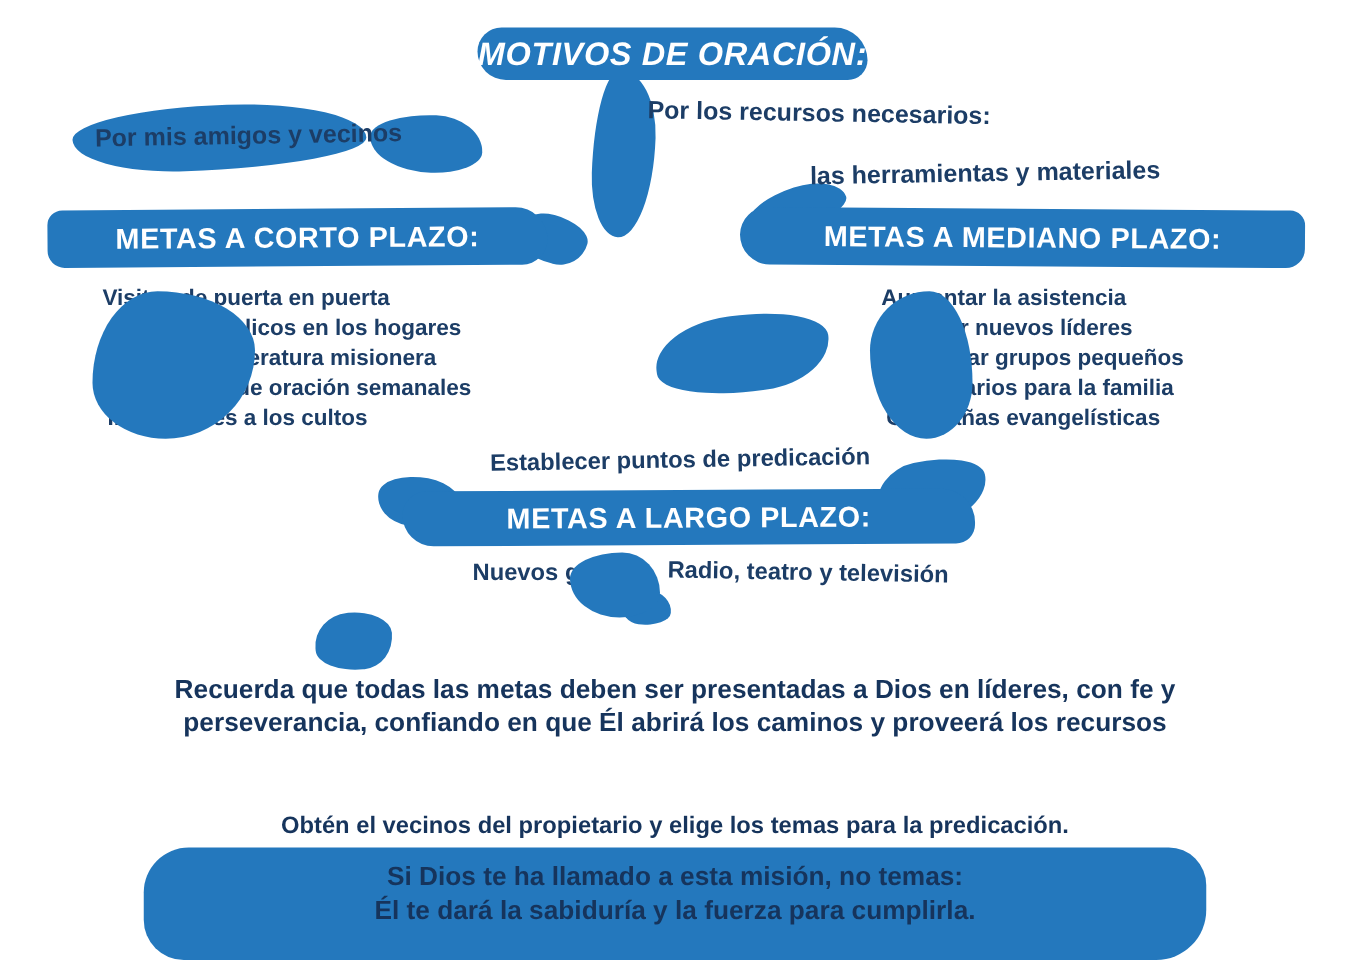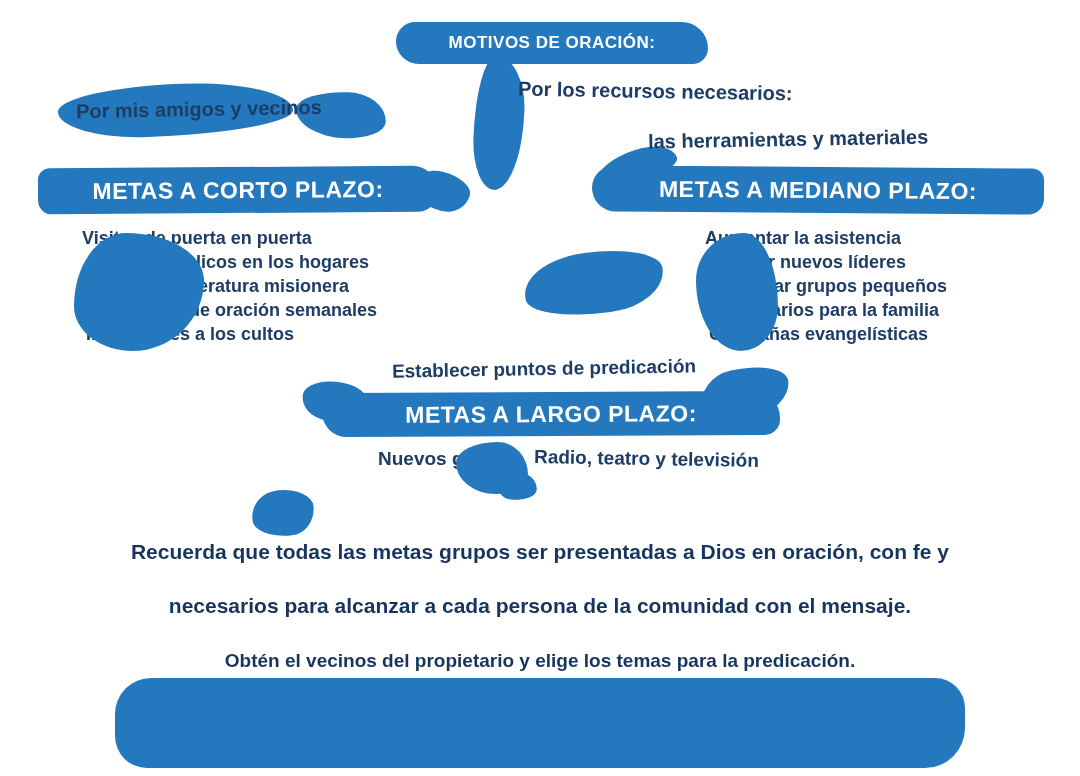--- a/index.html
+++ b/index.html
@@ -37,21 +37,21 @@
   .footer-text {
     position:absolute; left:115px; top:688px; width:850px; text-align:center;
     color:#16345c; font-weight:bold; font-size:21px; line-height:27px; z-index:2;
   }
 </style>
 </head>
 <body>
 
 <div class="canvas">
 
-  <div class="banner" style="left:396px; top:22px; width:312px; height:42px; font-size:17px; border-radius:22px 30px 18px 26px;">
+  <div class="banner" style="left:382px; top:22px; width:312px; height:42px; font-size:26px; border-radius:22px 30px 18px 26px;font-style:italic;">
     <span>MOTIVOS DE ORACIÓN:</span>
   </div>
   <div class="blob r2" style="left:474px; top:56px; width:50px; height:134px; transform:rotate(2deg);"></div>
 
   <div class="blob r1" style="left:58px; top:84px; width:235px; height:52px; transform:rotate(-2deg);"></div>
   <div class="blob r3" style="left:296px; top:92px; width:90px; height:46px; transform:rotate(2deg);"></div>
   <div class="txt" style="left:76px; top:98px; font-size:20px; transform:rotate(-1deg);">Por mis amigos y vecinos</div>
   <div class="txt" style="left:518px; top:80px; font-size:20px; transform:rotate(1deg);">Por los recursos necesarios:</div>
   <div class="txt" style="left:648px; top:128px; font-size:20px; transform:rotate(-1deg);">las herramientas y materiales</div>
 
@@ -92,19 +92,23 @@
   <div class="banner" style="left:322px; top:392px; width:458px; height:44px; font-size:23px; border-radius:20px 28px 16px 26px; transform:rotate(-0.3deg);">
     <span>METAS A LARGO PLAZO:</span>
   </div>
 
   <div class="txt" style="left:378px; top:448px; font-size:19px;">Nuevos grupos</div>
   <div class="txt" style="left:534px; top:448px; font-size:19px; transform:rotate(1deg);">Radio, teatro y televisión</div>
   <div class="blob r3 cover" style="left:456px; top:442px; width:72px; height:52px;"></div>
   <div class="blob r1" style="left:497px; top:472px; width:40px; height:28px; transform:rotate(6deg);"></div>
   <div class="blob r4" style="left:252px; top:490px; width:62px; height:46px; transform:rotate(-5deg);"></div>
 
-  <div class="para" style="top:540px; font-size:21px;">Recuerda que todas las metas grupos ser presentadas a Dios en oración, con fe y</div>
-  <div class="para" style="top:594px; font-size:21px;">necesarios para alcanzar a cada persona de la comunidad con el mensaje.</div>
+  <div class="para" style="top:540px; font-size:21px;">Recuerda que todas las metas deben ser presentadas a Dios en líderes, con fe y</div>
+  <div class="para" style="top:567px; font-size:21px;">perseverancia, confiando en que Él abrirá los caminos y proveerá los recursos</div>
   <div class="para" style="top:650px; font-size:19px;">Obtén el vecinos del propietario y elige los temas para la predicación.</div>
 
   <div class="footer-banner"></div>
+  <div class="footer-text">
+    <div>Si Dios te ha llamado a esta misión, no temas:</div>
+    <div>Él te dará la sabiduría y la fuerza para cumplirla.</div>
+  </div>
 
 </div>
 
 </body></html>

